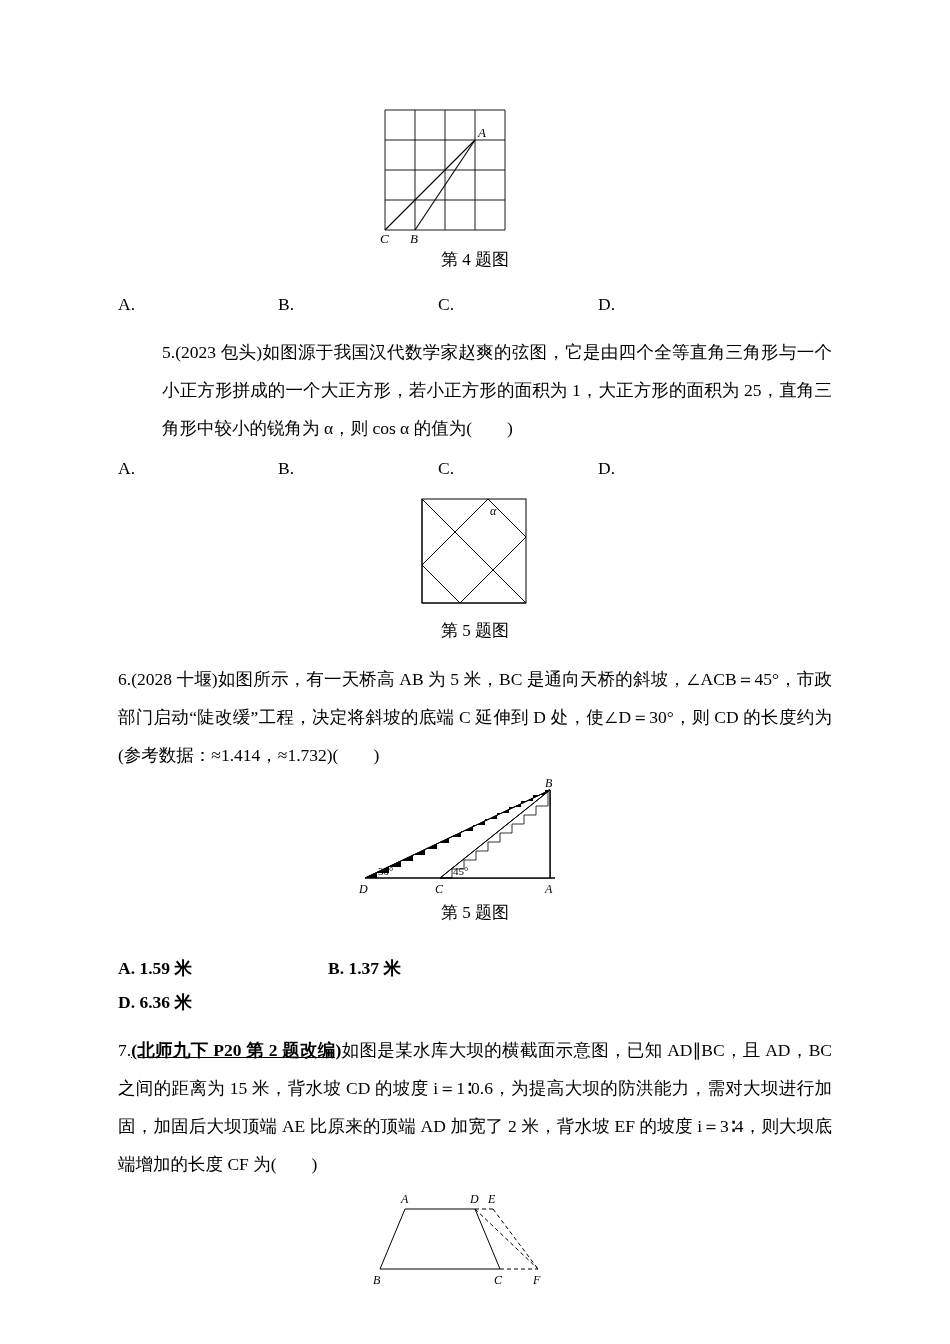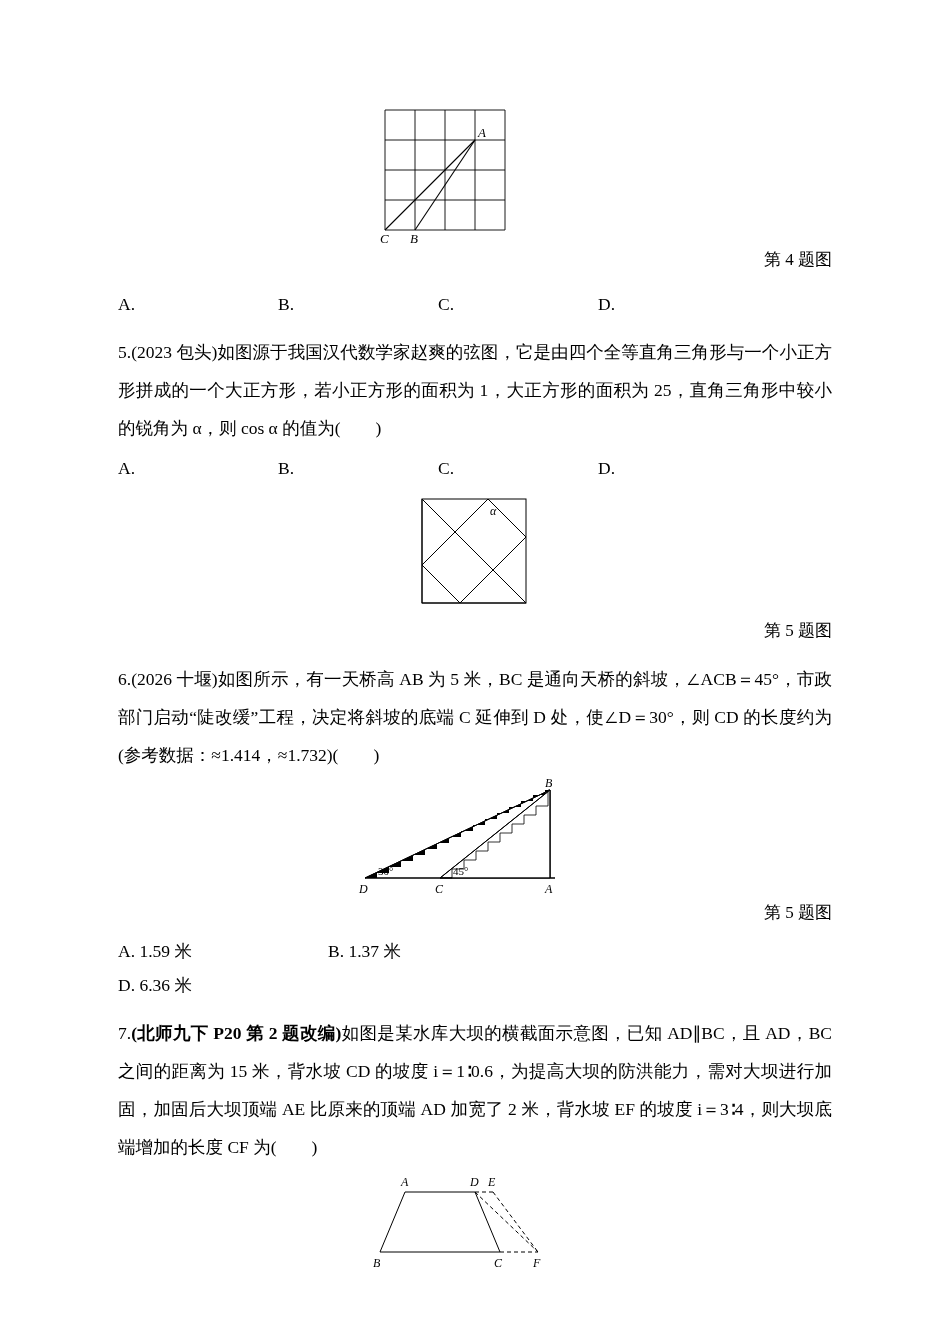--- a/index.html
+++ b/index.html
@@ -38,30 +38,30 @@
   }
   .opts {
     font-size: 17.5px;
     line-height: 34px;
     margin: 0;
   }
   .opts span.opt {
     display: inline-block;
   }
   .fig-caption {
-    text-align: right;
+    text-align: center;
     font-size: 17px;
     line-height: 30px;
   }
   .figwrap {
     display: flex;
     justify-content: center;
     align-items: center;
   }
-  .bold { font-weight: bold; }
+  .bold { font-weight: bold; text-decoration: underline; }
   svg { display: block; }
   .opt-row { display: flex; }
   .opt-row .cell { width: 160px; }
 </style>
 </head>
 <body>
 
 <div class="page">
   <div class="content">
 
@@ -90,21 +90,21 @@
     </div>
     <div class="fig-caption">第 4 题图</div>
 
     <div class="opts opt-row" style="margin-top:12px;">
       <span class="cell opt">A.</span>
       <span class="cell opt">B.</span>
       <span class="cell opt">C.</span>
       <span class="cell opt">D.</span>
     </div>
 
-    <p class="para q-body" style="margin-top:12px;"><span>5.</span><span>(2023 包头)</span><span>如图源于我国汉代数学家赵爽的弦图，它是由四个全等直角三角形与一个小正方形拼成的一个大正方形，若小正方形的面积为 1，大正方形的面积为 25，直角三角形中较小的锐角为 α，则 cos α 的值为(　　)</span></p>
+    <p class="para q-body" style="margin-top:12px;margin-left:44px;"><span>5.</span><span>(2023 包头)</span><span>如图源于我国汉代数学家赵爽的弦图，它是由四个全等直角三角形与一个小正方形拼成的一个大正方形，若小正方形的面积为 1，大正方形的面积为 25，直角三角形中较小的锐角为 α，则 cos α 的值为(　　)</span></p>
 
     <div class="opts opt-row" style="margin-top:4px;">
       <span class="cell opt">A.</span>
       <span class="cell opt">B.</span>
       <span class="cell opt">C.</span>
       <span class="cell opt">D.</span>
     </div>
 
     <div class="figwrap" style="margin-top:6px;">
       <svg width="130" height="125" viewBox="0 0 130 125">
@@ -116,21 +116,21 @@
           <line x1="78" y1="8" x2="12" y2="74"></line>
           <line x1="78" y1="8" x2="116" y2="46"></line>
           <line x1="116" y1="46" x2="50" y2="112"></line>
           <line x1="50" y1="112" x2="12" y2="74"></line>
         </g>
         <text x="80" y="24" font-family="Liberation Serif, serif" font-size="12" font-style="italic">α</text>
       </svg>
     </div>
     <div class="fig-caption">第 5 题图</div>
 
-    <p class="para q-body" style="margin-top:14px;"><span>6.</span><span>(2026 十堰)</span><span>如图所示，有一天桥高 AB 为 5 米，BC 是通向天桥的斜坡，∠ACB＝45°，市政部门启动“陡改缓”工程，决定将斜坡的底端 C 延伸到 D 处，使∠D＝30°，则 CD 的长度约为(参考数据：≈1.414，≈1.732)(　　)</span></p>
+    <p class="para q-body" style="margin-top:14px;"><span>6.</span><span>(2028 十堰)</span><span>如图所示，有一天桥高 AB 为 5 米，BC 是通向天桥的斜坡，∠ACB＝45°，市政部门启动“陡改缓”工程，决定将斜坡的底端 C 延伸到 D 处，使∠D＝30°，则 CD 的长度约为(参考数据：≈1.414，≈1.732)(　　)</span></p>
 
     <div class="figwrap" style="margin-top:4px;">
       <svg width="260" height="120" viewBox="0 0 260 120">
         <g stroke="#000" stroke-width="1" fill="none">
           <line x1="20" y1="100" x2="210" y2="100"></line>
           <line x1="205" y1="100" x2="205" y2="12"></line>
           <line x1="20" y1="100" x2="205" y2="12"></line>
           <line x1="95" y1="100" x2="205" y2="12"></line>
         </g>
         <g fill="#000">
@@ -148,21 +148,21 @@
         <text x="200" y="9" font-family="Liberation Serif, serif" font-size="12" font-style="italic">B</text>
         <text x="14" y="115" font-family="Liberation Serif, serif" font-size="12" font-style="italic">D</text>
         <text x="90" y="115" font-family="Liberation Serif, serif" font-size="12" font-style="italic">C</text>
         <text x="200" y="115" font-family="Liberation Serif, serif" font-size="12" font-style="italic">A</text>
         <text x="33" y="97" font-family="Liberation Serif, serif" font-size="11">30°</text>
         <text x="108" y="97" font-family="Liberation Serif, serif" font-size="11">45°</text>
       </svg>
     </div>
     <div class="fig-caption">第 5 题图</div>
 
-    <div class="opts" style="margin-top:6px;">
+    <div class="opts" style="margin-top:23px;font-weight:bold;">
       <div class="opt-row">
         <span class="opt" style="width:210px;">A. 1.59 米</span>
         <span class="opt">B. 1.37 米</span>
       </div>
       <div class="opt-row">
         <span class="opt">D. 6.36 米</span>
       </div>
     </div>
 
     <p class="para q-body" style="margin-top:12px;"><span>7.</span><span class="bold">(北师九下 P20 第 2 题改编)</span><span>如图是某水库大坝的横截面示意图，已知 AD∥BC，且 AD，BC 之间的距离为 15 米，背水坡 CD 的坡度 i＝1∶0.6，为提高大坝的防洪能力，需对大坝进行加固，加固后大坝顶端 AE 比原来的顶端 AD 加宽了 2 米，背水坡 EF 的坡度 i＝3∶4，则大坝底端增加的长度 CF 为(　　)</span></p>

